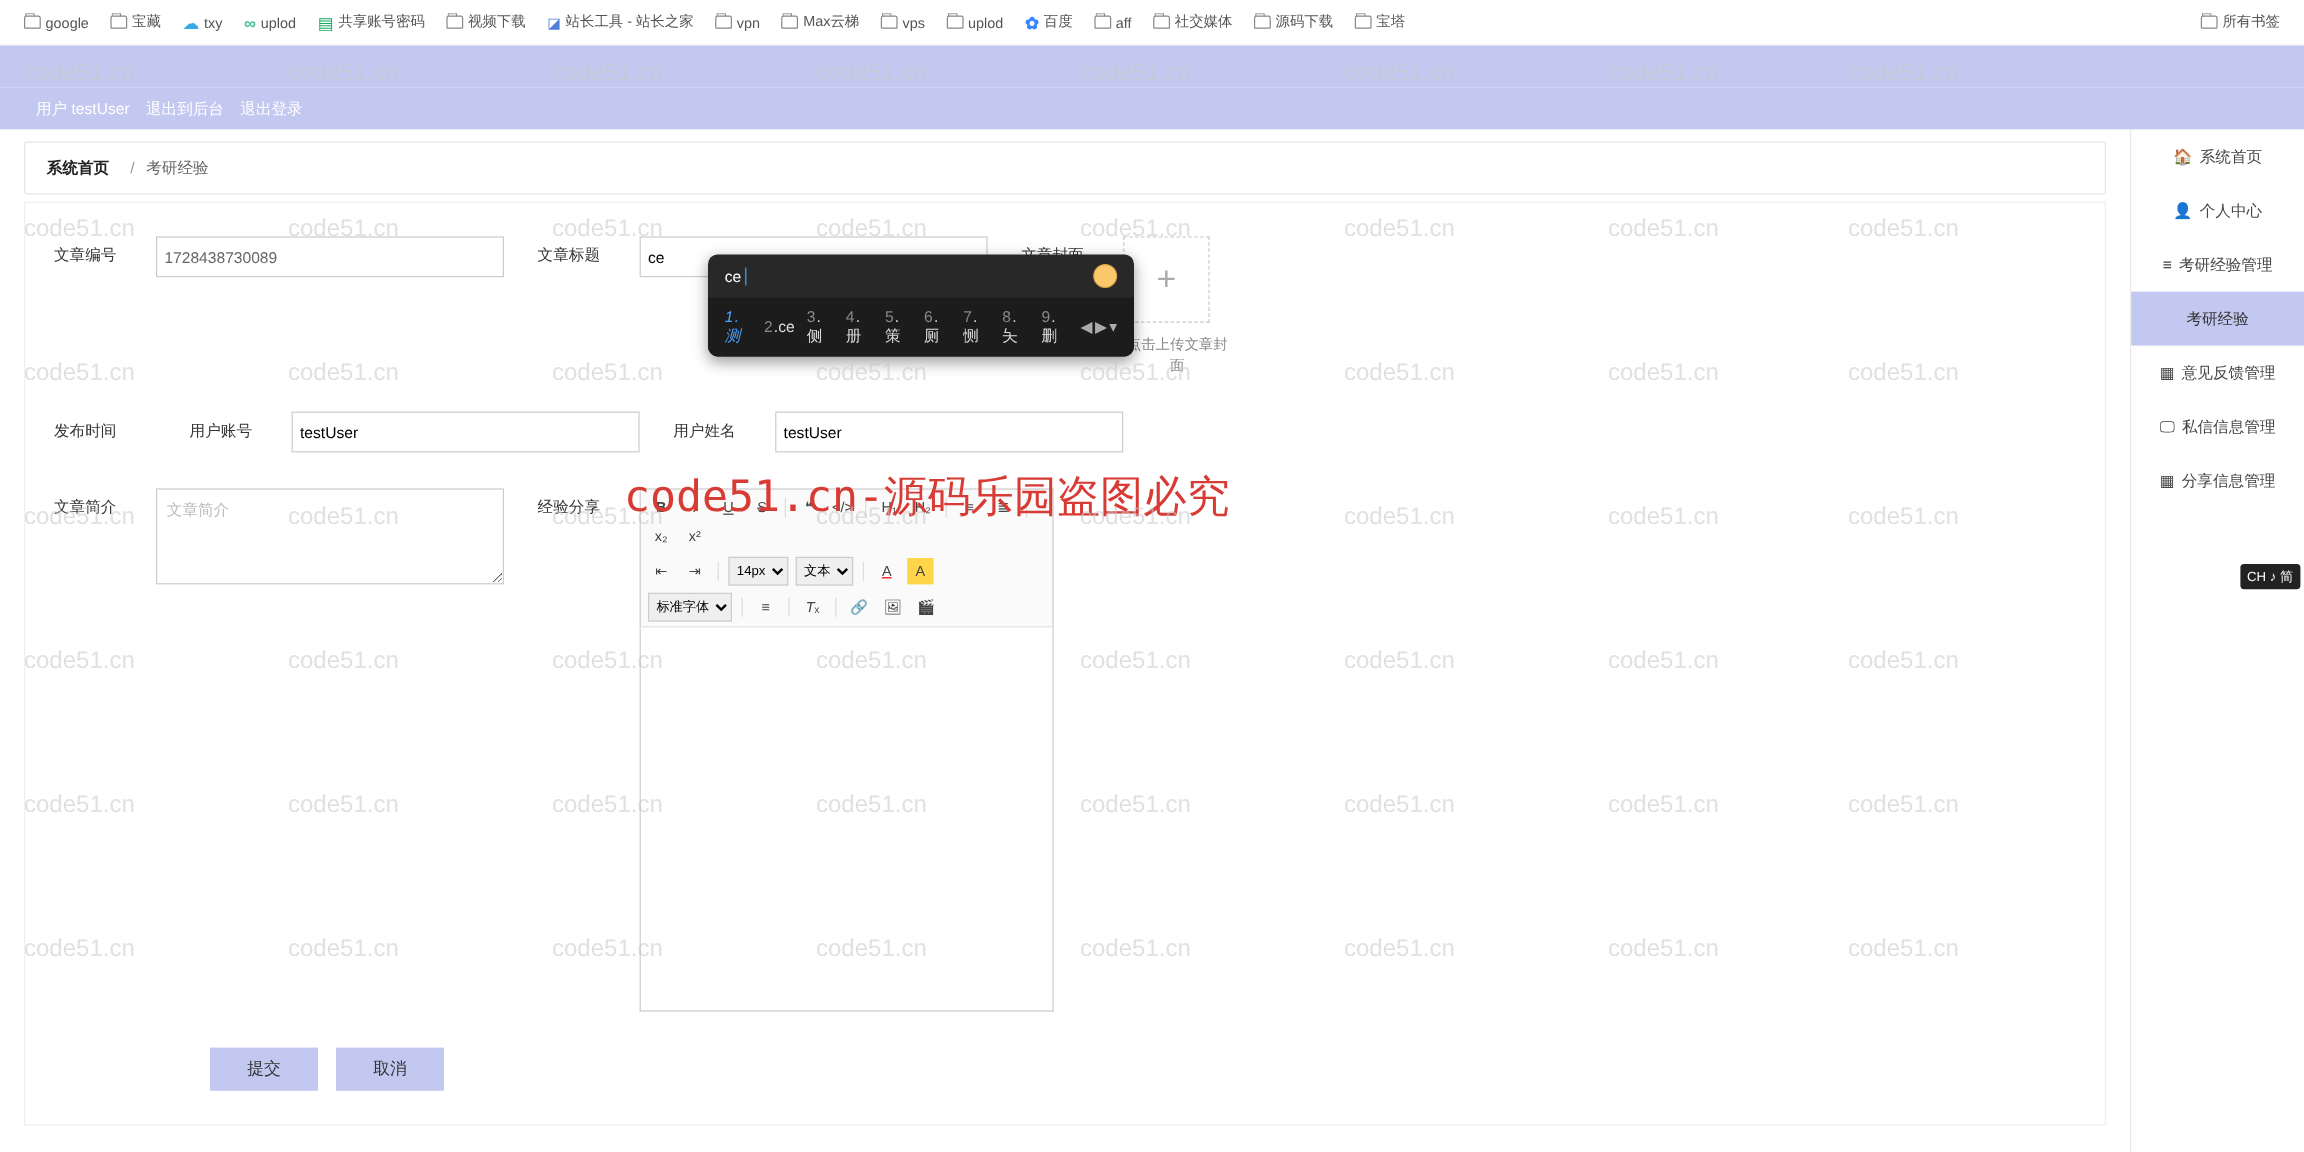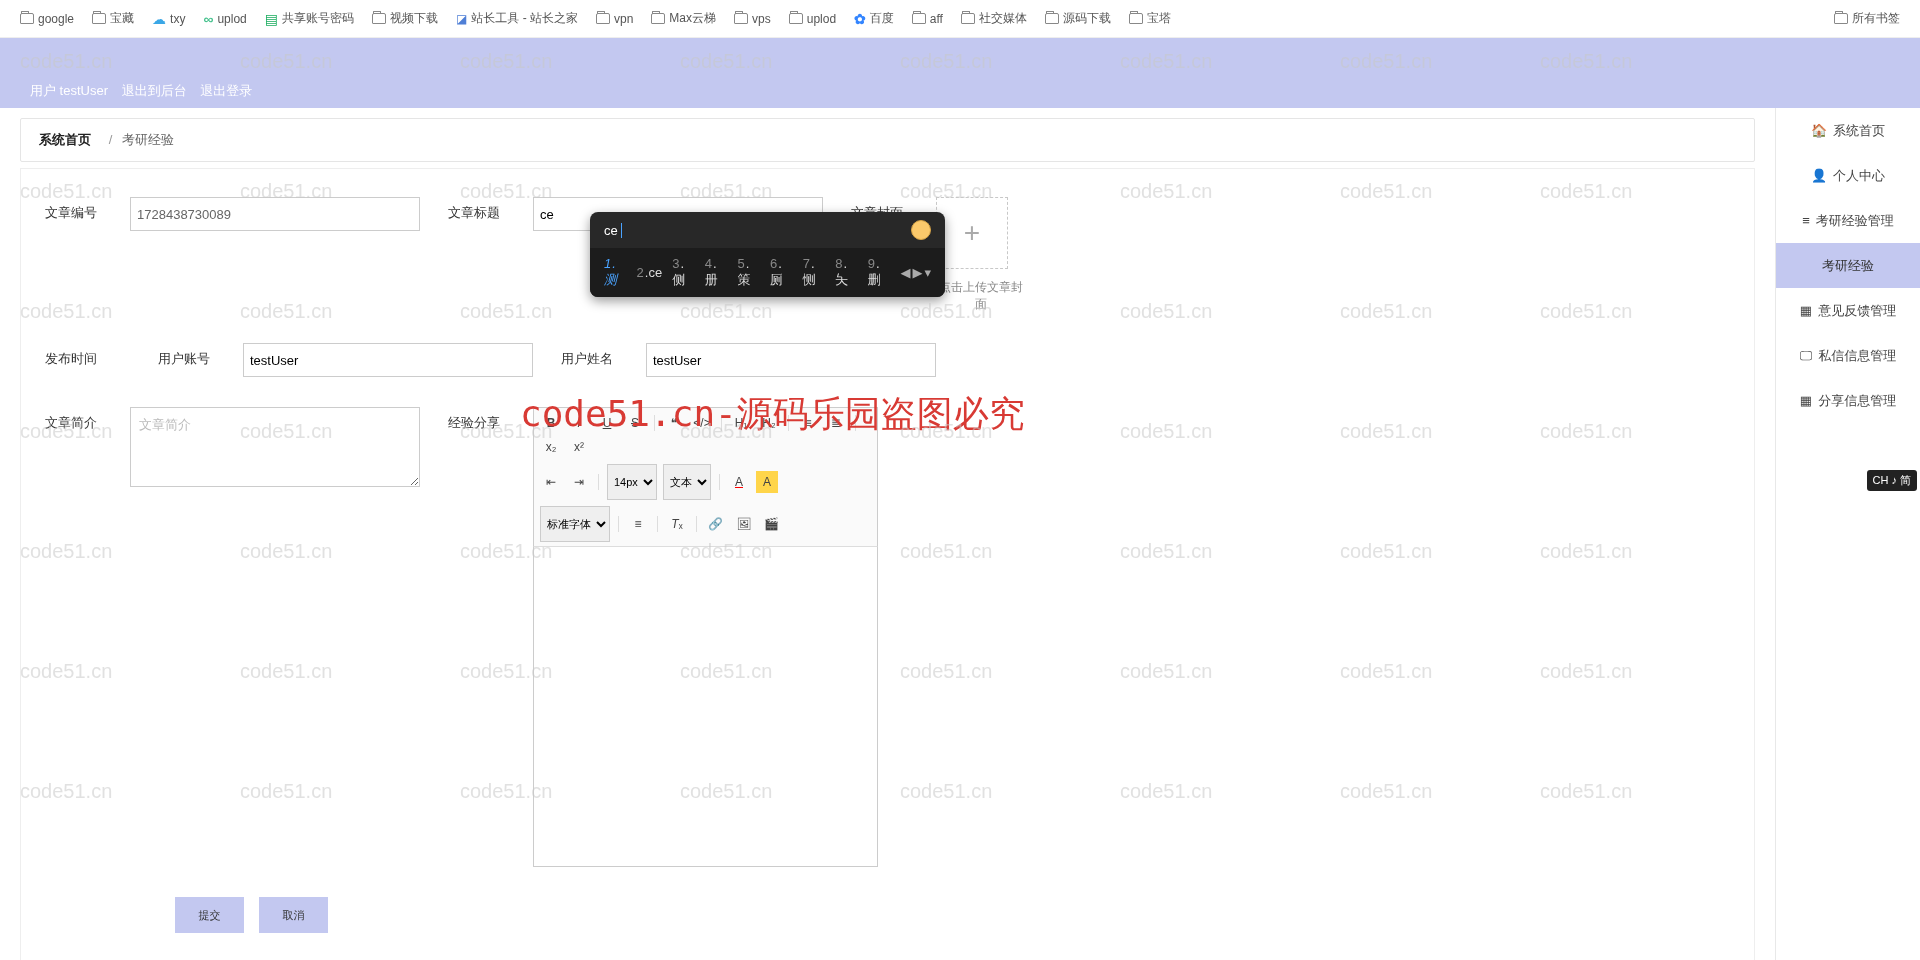--- a/index.html
+++ b/index.html
@@ -43,25 +43,25 @@
 .textarea { width: 290px; height: 80px; border: 1px solid #ccc; padding: 8px; font-size: 13px; resize: both; }
 .textarea::placeholder { color: #bbb; }
 
 .upload-box { width: 72px; height: 72px; border: 1px dashed #c8c8c8; display: flex; align-items: center; justify-content: center; font-size: 28px; color: #aaa; cursor: pointer; }
 .upload-caption { font-size: 12px; color: #888; margin-top: 10px; text-align: center; width: 90px; }
 
 .editor { width: 345px; }
 .editor-toolbar { border: 1px solid #ccc; border-bottom: 1px solid #ddd; padding: 4px 6px; display: flex; flex-wrap: wrap; gap: 2px 6px; align-items: center; font-size: 12px; background: #fafafa; }
 .editor-toolbar .tb-btn { display: inline-flex; align-items: center; justify-content: center; min-width: 22px; height: 22px; cursor: pointer; font-size: 12px; color: #444; }
 .editor-toolbar .tb-sep { width: 1px; height: 16px; background: #ddd; margin: 0 2px; }
-.editor-toolbar select { height: 36px; border: 1px solid #ccc; font-size: 11px; padding: 0 2px; }
+.editor-toolbar select { height: 24px; border: 1px solid #ccc; font-size: 11px; padding: 0 2px; }
 .editor-body { border: 1px solid #ccc; border-top: none; height: 320px; background: #fff; }
 
 .btn-row { display: flex; gap: 15px; padding-left: 130px; margin-top: 20px; }
-.btn { height: 36px; width: 69px; border: none; background: #c3c8f0; color: #333; font-size: 11px; cursor: pointer; }
+.btn { height: 36px; width: 90px; border: none; background: #c3c8f0; color: #333; font-size: 14px; cursor: pointer; }
 
 .watermark { position: absolute; font-size: 20px; color: #c8c8c8; opacity: 0.55; font-family: Arial; pointer-events: none; }
 .big-watermark { position: absolute; left: 520px; top: 390px; font-size: 36px; color: #d83a34; font-family: "SimSun", monospace; pointer-events: none; }
 
 .ime-popup { position: absolute; left: 590px; top: 212px; background: #282828; border-radius: 8px; color: #ddd; font-size: 13px; padding: 0; box-shadow: 0 4px 12px rgba(0,0,0,0.4); width: 355px; }
 .ime-input-row { padding: 8px 14px; display: flex; align-items: center; }
 .ime-input-row .ime-typed { flex: 1; color: #fff; }
 .ime-input-row .ime-typed .cursor { border-right: 1px solid #4aa3ff; animation: blink 1s infinite; }
 .ime-input-row .ime-emoji { width: 20px; height: 20px; background: #fbc96b; border-radius: 50%; border: 1px solid #d8a446; }
 .ime-cand-row { background: #1c1c1c; border-radius: 0 0 8px 8px; padding: 8px 14px; display: flex; align-items: center; gap: 10px; font-size: 13px; }

